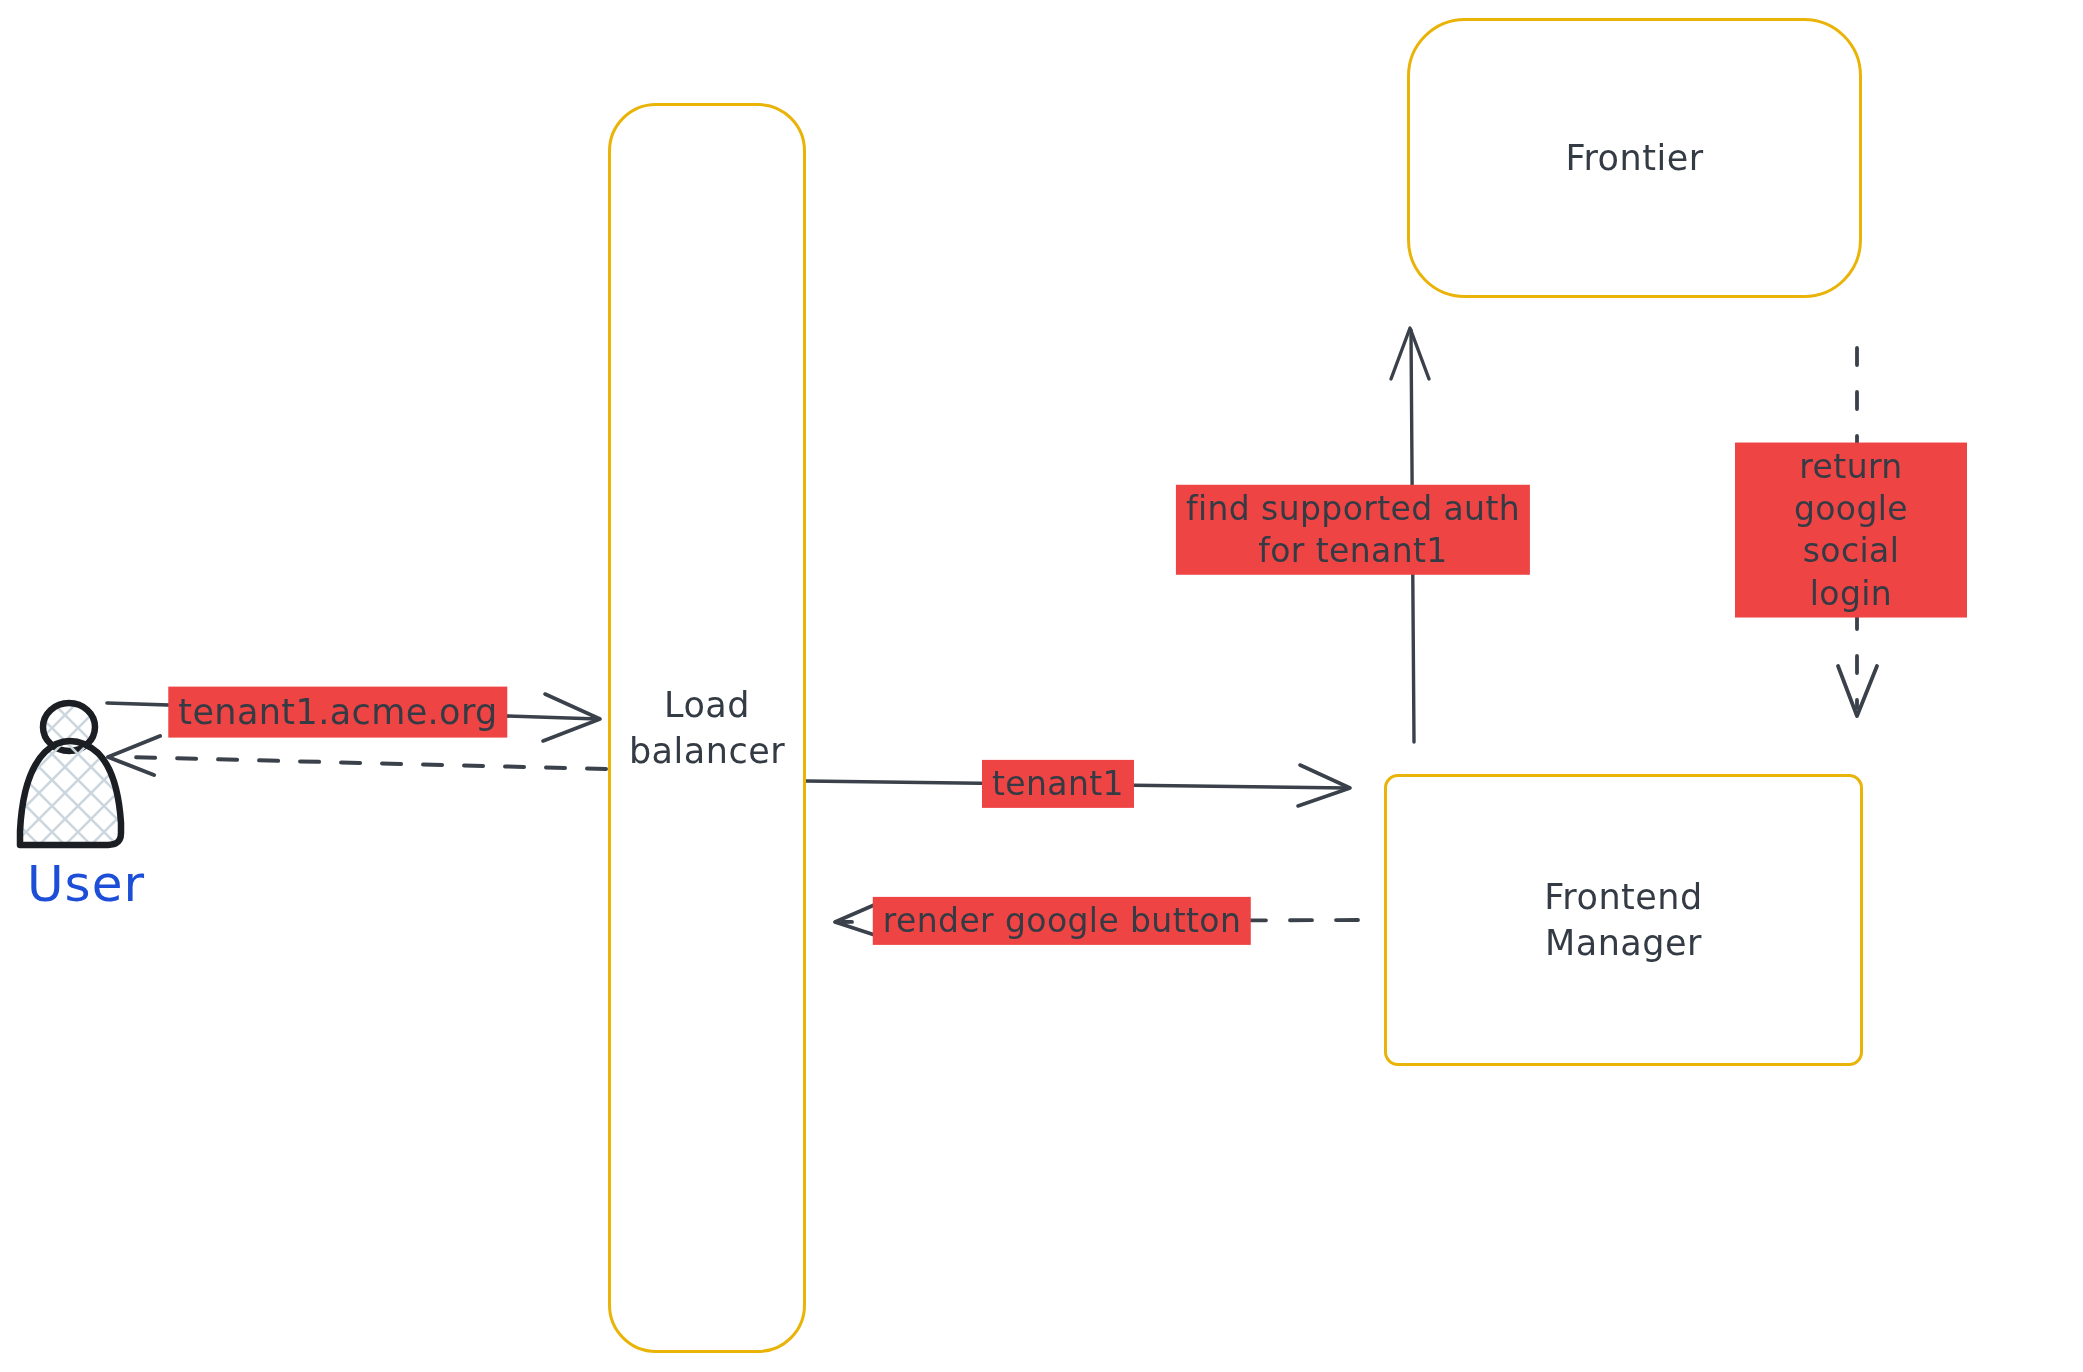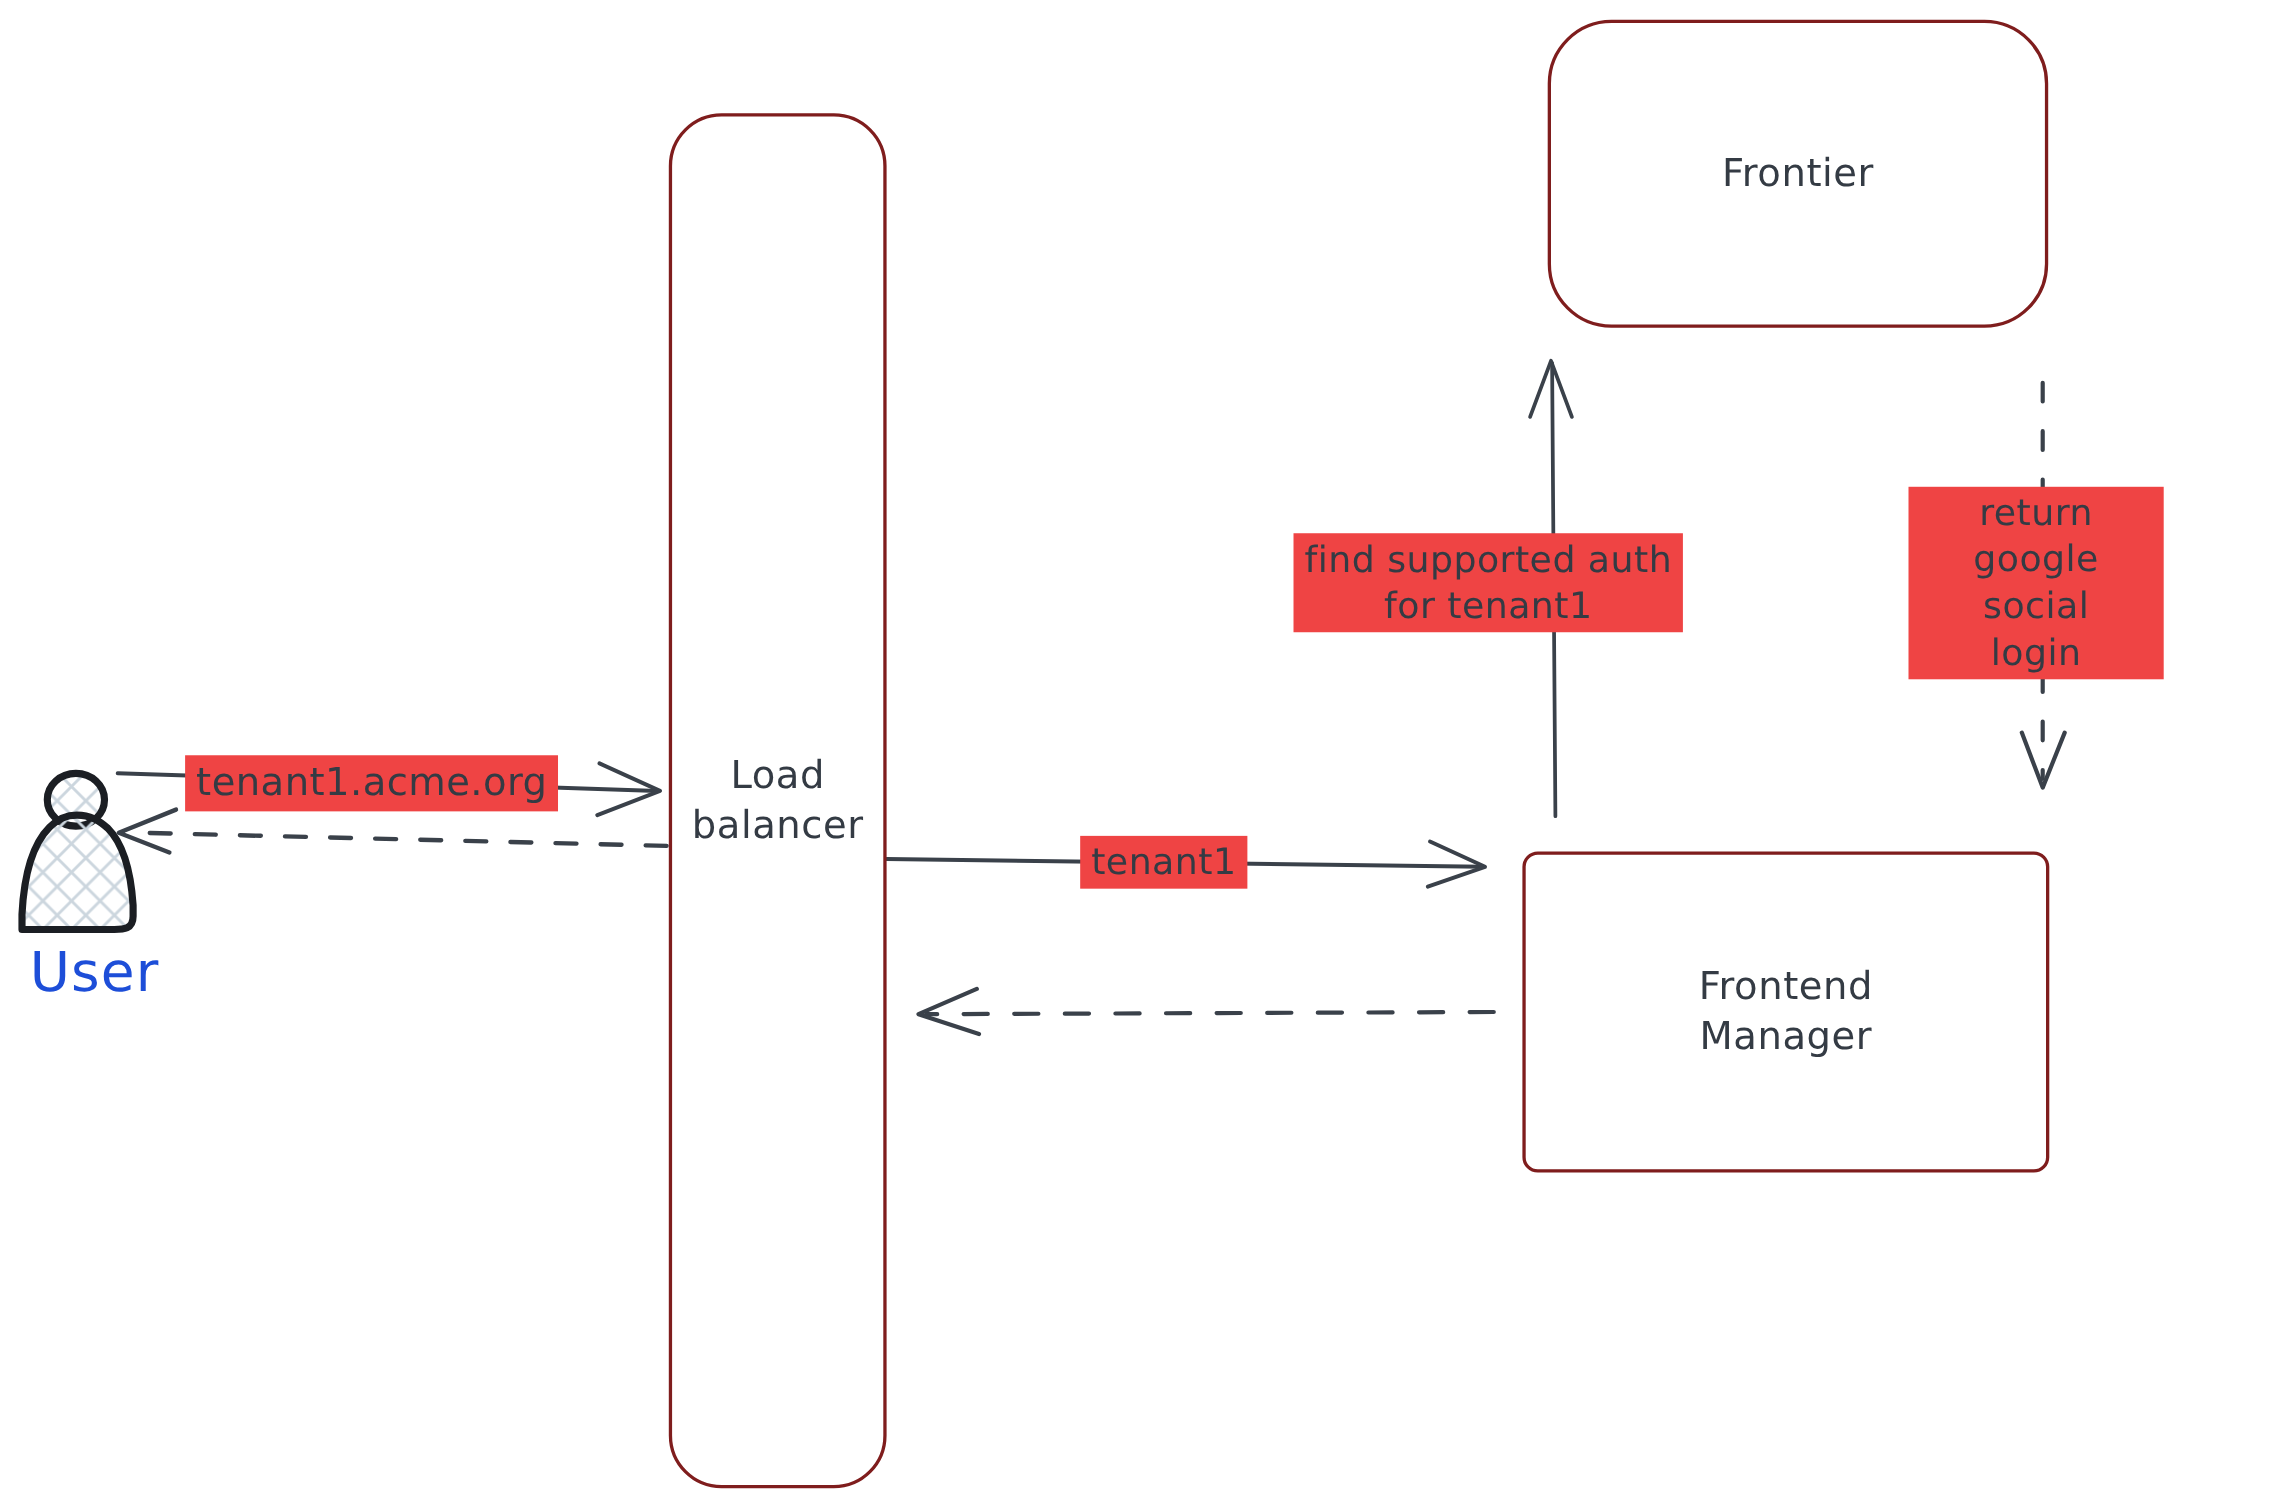--- a/index.html
+++ b/index.html
@@ -19,21 +19,21 @@
   .layer {
     position: absolute;
     left: 0;
     top: 0;
     width: 2083px;
     height: 1372px;
   }
   
   .node {
     position: absolute;
-    border: 3px solid #7f1d1d;
+    border: 3px solid #eab308;
     background: #ffffff;
     display: flex;
     align-items: center;
     justify-content: center;
     box-sizing: border-box;
   }
   .node .node-label {
     font-size: 35px;
     line-height: 1.32;
     text-align: center;
@@ -150,18 +150,19 @@
 
   <div class="node node-fm">
     <span class="node-label">Frontend
 Manager</span>
   </div>
 
   <div class="user-label">User</div>
 
   <div class="edge-label big lbl-request">tenant1.acme.org</div>
   <div class="edge-label lbl-tenant1">tenant1</div>
+  <div class="edge-label lbl-render">render google button</div>
   <div class="edge-label lbl-find">find supported auth
 for tenant1</div>
   <div class="edge-label lbl-return">return google social
 login</div>
 
 </div>
 
 </body></html>

